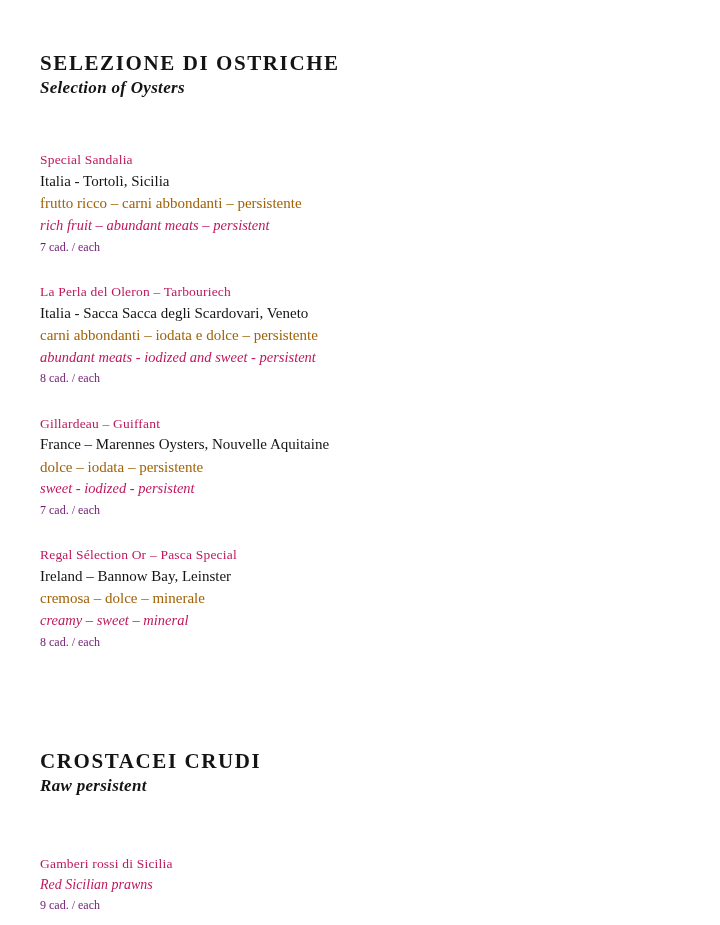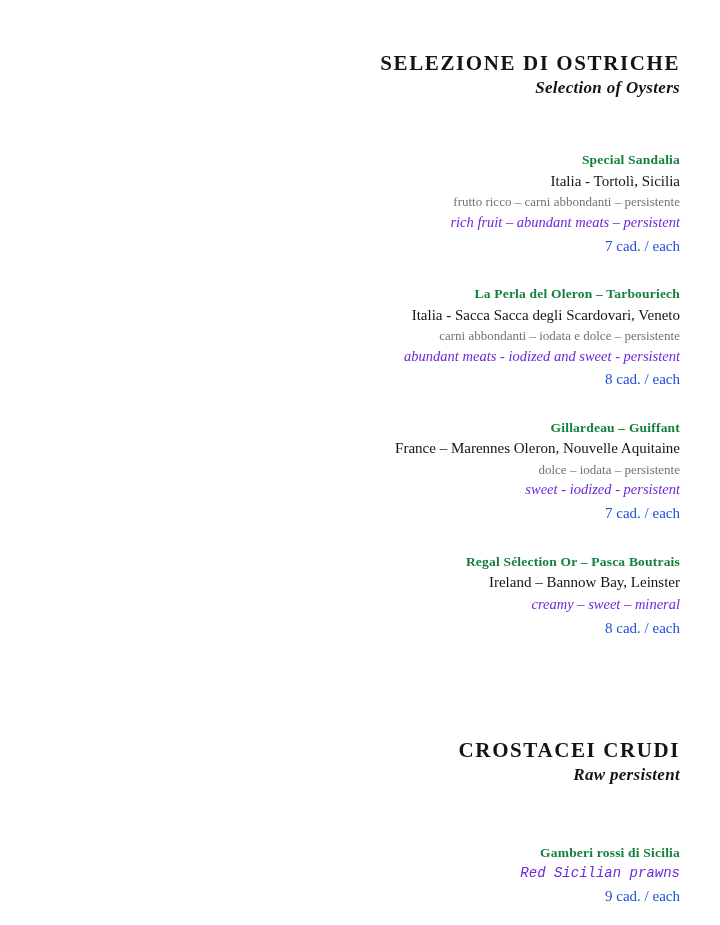--- a/index.html
+++ b/index.html
@@ -13,21 +13,21 @@
     font-family: "Liberation Serif", serif;
     color: #1a1a1a;
     overflow: hidden;
   }
   .page {
     width: 720px;
     height: 925px;
     position: relative;
     box-sizing: border-box;
     padding: 50px 40px 20px 40px;
-    text-align: right;
+    text-align: left;
   }
   .section {
     width: 100%;
   }
   .section-title {
     font-family: "Liberation Serif", serif;
     font-weight: bold;
     font-size: 21px;
     letter-spacing: 1.6px;
     margin: 0;
@@ -45,62 +45,61 @@
   .items {
     margin-top: 52px;
   }
   .item {
     margin-bottom: 25px;
   }
   .item:last-child {
     margin-bottom: 0;
   }
   .item-name {
-    font-weight: bold;
+    font-weight: normal;
     font-size: 13.5px;
     letter-spacing: 0.2px;
     line-height: 1.45;
-    color: #15803d;
+    color: #be185d;
   }
   .item-origin {
     font-size: 15px;
     line-height: 1.5;
     color: #141414;
   }
   .item-desc-it {
-    font-size: 13px;
+    font-size: 15px;
     line-height: 1.5;
-    color: #737373;
+    color: #a16207;
   }
   .item-desc-en {
     font-style: italic;
     font-size: 14.5px;
     line-height: 1.5;
-    color: #6d28d9;
+    color: #be185d;
   }
   .item-price {
-    font-size: 15px;
+    font-size: 12px;
     line-height: 1.7;
-    color: #1d4ed8;
+    color: #701a75;
   }
   .section-gap {
     height: 96px;
   }
   .section-two .items {
     margin-top: 58px;
   }
   .section-two .item {
     margin-bottom: 18px;
   }
   .section-two .item-name {
     font-size: 13.5px;
   }
   .section-two .item-desc-en {
     font-size: 14px;
-    font-family: Liberation Mono, monospace;
   }
 </style>
 </head>
 <body>
 
 <div class="page">
 
   <div class="section section-one">
     <h1 class="section-title">SELEZIONE DI OSTRICHE</h1>
     <h2 class="section-subtitle">Selection of Oysters</h2>
@@ -118,29 +117,30 @@
       <div class="item">
         <div class="item-name">La Perla del Oleron – Tarbouriech</div>
         <div class="item-origin">Italia - Sacca Sacca degli Scardovari, Veneto</div>
         <div class="item-desc-it">carni abbondanti – iodata e dolce – persistente</div>
         <div class="item-desc-en">abundant meats - iodized and sweet - persistent</div>
         <div class="item-price">8 cad. / each</div>
       </div>
 
       <div class="item">
         <div class="item-name">Gillardeau – Guiffant</div>
-        <div class="item-origin">France – Marennes Oleron, Nouvelle Aquitaine</div>
+        <div class="item-origin">France – Marennes Oysters, Nouvelle Aquitaine</div>
         <div class="item-desc-it">dolce – iodata – persistente</div>
         <div class="item-desc-en">sweet - iodized - persistent</div>
         <div class="item-price">7 cad. / each</div>
       </div>
 
       <div class="item">
-        <div class="item-name">Regal Sélection Or – Pasca Boutrais</div>
+        <div class="item-name">Regal Sélection Or – Pasca Special</div>
         <div class="item-origin">Ireland – Bannow Bay, Leinster</div>
+        <div class="item-desc-it">cremosa – dolce – minerale</div>
         <div class="item-desc-en">creamy – sweet – mineral</div>
         <div class="item-price">8 cad. / each</div>
       </div>
 
     </div>
   </div>
 
   <div class="section-gap"></div>
 
   <div class="section section-two">

